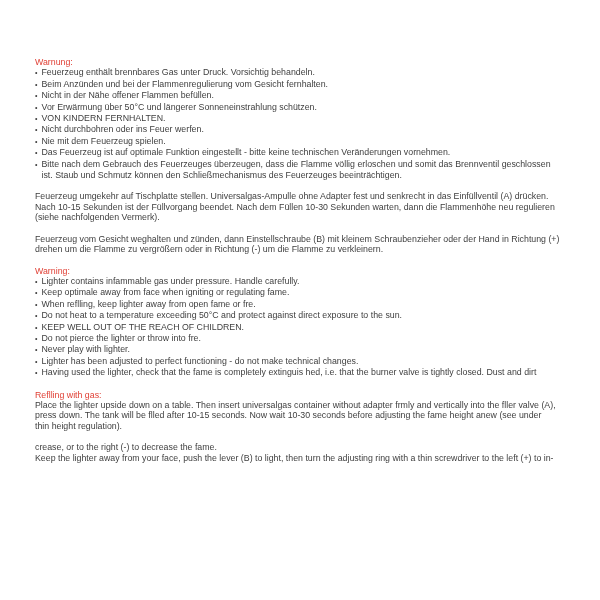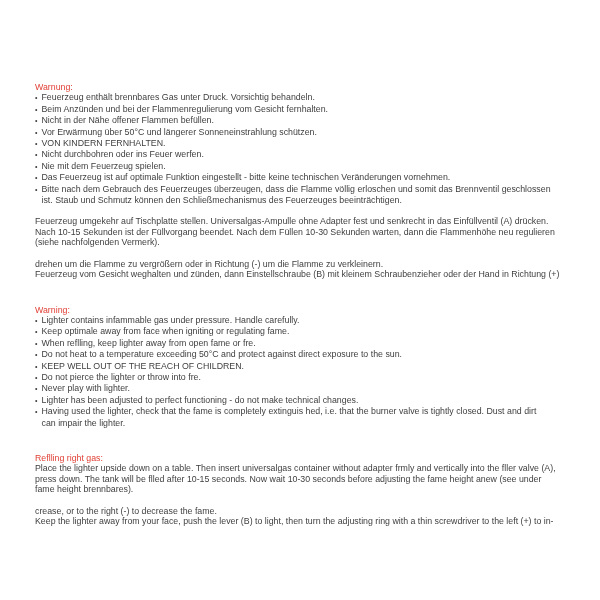--- a/index.html
+++ b/index.html
@@ -23,21 +23,20 @@
     font-size: 8.8px;
     line-height: 10.4px;
     font-weight: 400;
   }
   .section + .section {
     margin-top: 11px;
   }
   .heading {
     color: #e04136;
     white-space: nowrap;
-    margin-top: 25px;
   }
   .line {
     white-space: nowrap;
   }
   .line.cont {
     padding-left: 6.5px;
   }
   .bullet {
     display: inline-block;
     width: 6.5px;
@@ -65,43 +64,42 @@
     <div class="line cont"><span>ist. Staub und Schmutz können den Schließmechanismus des Feuerzeuges beeinträchtigen.</span></div>
   </div>
 
   <div class="section">
     <div class="line"><span>Feuerzeug umgekehr auf Tischplatte stellen. Universalgas-Ampulle ohne Adapter fest und senkrecht in das Einfüllventil (A) drücken.</span></div>
     <div class="line"><span>Nach 10-15 Sekunden ist der Füllvorgang beendet. Nach dem Füllen 10-30 Sekunden warten, dann die Flammenhöhe neu regulieren</span></div>
     <div class="line"><span>(siehe nachfolgenden Vermerk).</span></div>
   </div>
 
   <div class="section">
+    <div class="line"><span>Feuerzeug vom Gesicht weghalten und zünden, dann Einstellschraube (B) mit kleinem Schraubenzieher oder der Hand in Richtung (+)</span></div>
     <div class="line"><span>drehen um die Flamme zu vergrößern oder in Richtung (-) um die Flamme zu verkleinern.</span></div>
-    <div class="line"><span>Feuerzeug vom Gesicht weghalten und zünden, dann Einstellschraube (B) mit kleinem Schraubenzieher oder der Hand in Richtung (+)</span></div>
   </div>
 
   <div class="section">
     <div class="heading">Warning:</div>
     <div class="line"><span class="bullet">•</span><span>Lighter contains infammable gas under pressure. Handle carefully.</span></div>
     <div class="line"><span class="bullet">•</span><span>Keep optimale away from face when igniting or regulating fame.</span></div>
     <div class="line"><span class="bullet">•</span><span>When reflling, keep lighter away from open fame or fre.</span></div>
     <div class="line"><span class="bullet">•</span><span>Do not heat to a temperature exceeding 50°C and protect against direct exposure to the sun.</span></div>
     <div class="line"><span class="bullet">•</span><span>KEEP WELL OUT OF THE REACH OF CHILDREN.</span></div>
     <div class="line"><span class="bullet">•</span><span>Do not pierce the lighter or throw into fre.</span></div>
     <div class="line"><span class="bullet">•</span><span>Never play with lighter.</span></div>
     <div class="line"><span class="bullet">•</span><span>Lighter has been adjusted to perfect functioning - do not make technical changes.</span></div>
     <div class="line"><span class="bullet">•</span><span>Having used the lighter, check that the fame is completely extinguis hed, i.e. that the burner valve is tightly closed. Dust and dirt</span></div>
-    <div class="line cont"><span>can impair the lighter.</span></div>
   </div>
 
   <div class="section">
-    <div class="heading">Reflling right gas:</div>
+    <div class="heading">Reflling with gas:</div>
     <div class="line"><span>Place the lighter upside down on a table. Then insert universalgas container without adapter frmly and vertically into the fller valve (A),</span></div>
     <div class="line"><span>press down. The tank will be flled after 10-15 seconds. Now wait 10-30 seconds before adjusting the fame height anew (see under</span></div>
-    <div class="line"><span>fame height brennbares).</span></div>
+    <div class="line"><span>thin height regulation).</span></div>
   </div>
 
   <div class="section">
     <div class="line"><span>crease, or to the right (-) to decrease the fame.</span></div>
     <div class="line"><span>Keep the lighter away from your face, push the lever (B) to light, then turn the adjusting ring with a thin screwdriver to the left (+) to in-</span></div>
   </div>
 
 </div>
 
 </body></html>

